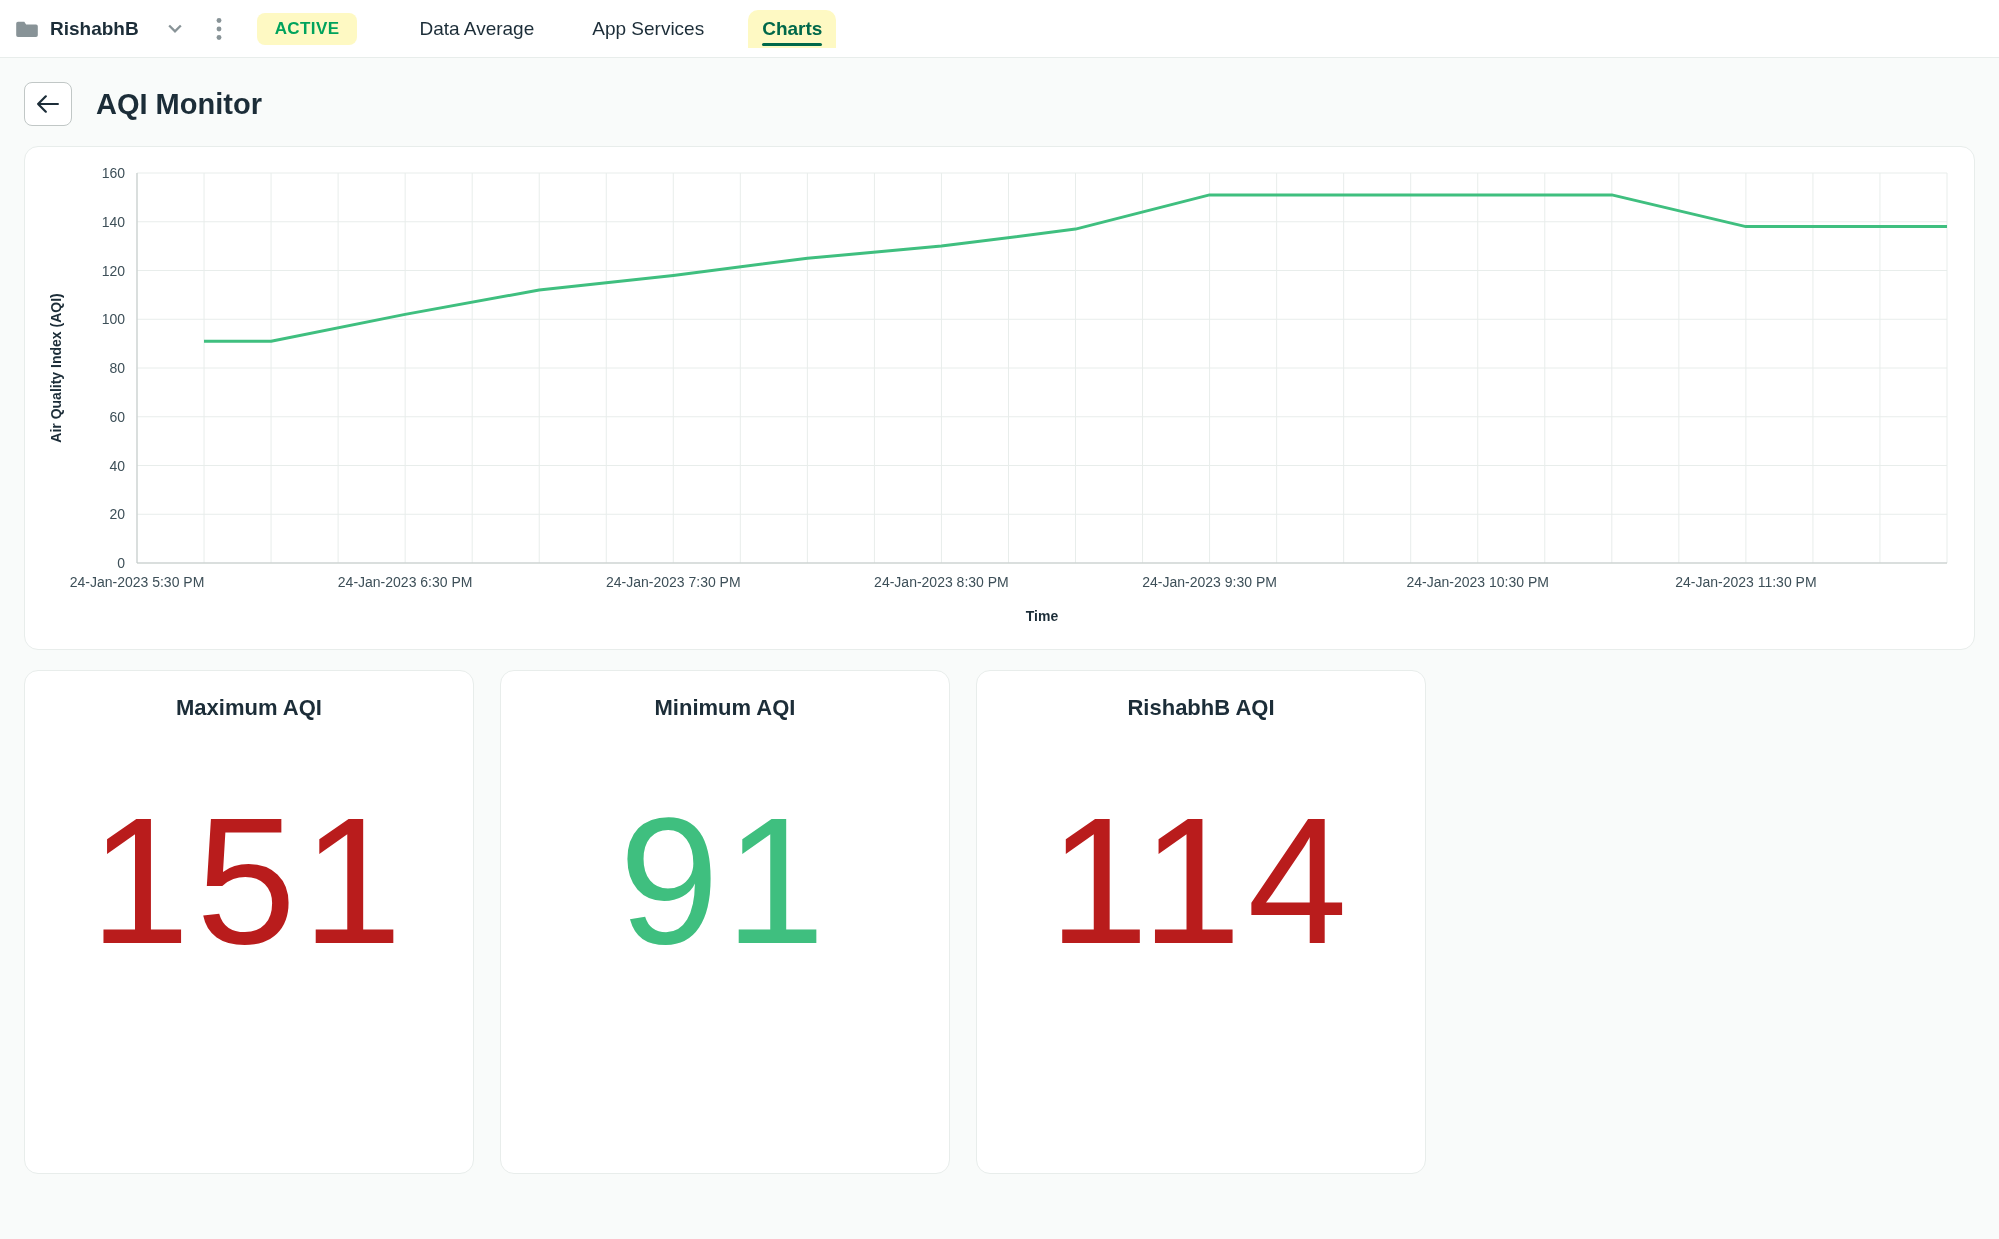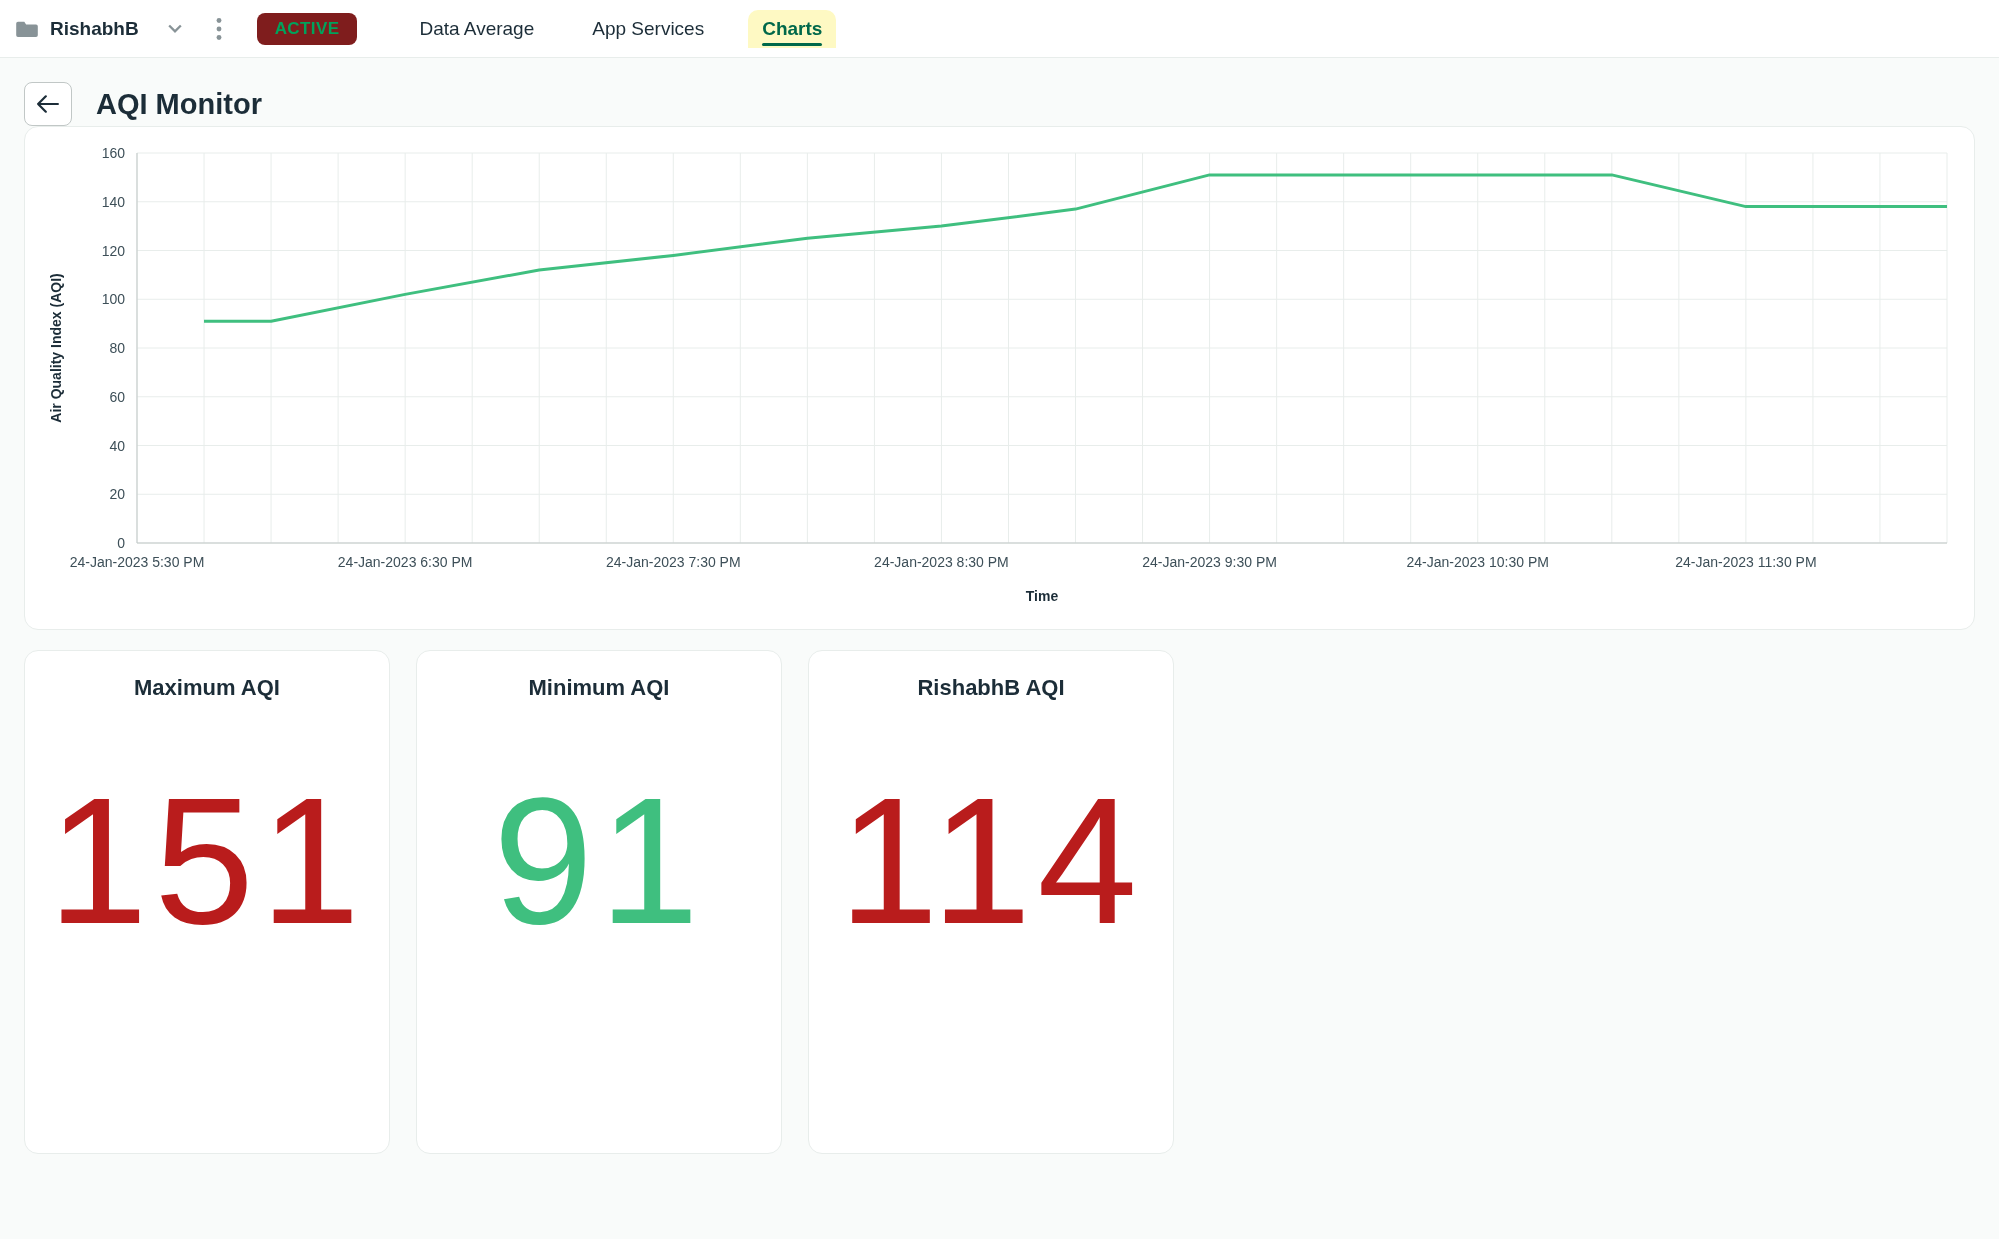--- a/index.html
+++ b/index.html
@@ -40,21 +40,21 @@
     border-radius: 4px;
   }
   .dots-btn {
     width: 28px; height: 28px;
     display: flex; align-items: center; justify-content: center;
     cursor: pointer;
     border-radius: 4px;
     margin-right: 8px;
   }
   .status-pill {
-    background: #7f1d1d;
+    background: #fef9c3;
     color: #00a35c;
     font-weight: 700;
     font-size: 17px;
     letter-spacing: .4px;
     padding: 6px 18px;
     border-radius: 8px;
     margin-right: 32px;
   }
   .nav-tabs {
     display: flex;
@@ -87,20 +87,21 @@
   
   .page-body {
     background: #f9fbfa;
     min-height: 1181px;
     padding: 24px 24px 40px 24px;
   }
   .page-header {
     display: flex;
     align-items: center;
     gap: 24px;
+    margin-bottom: 20px;
   }
   .back-btn {
     width: 48px; height: 44px;
     border: 1px solid #c1c7c6;
     border-radius: 8px;
     background: #fff;
     display: flex; align-items: center; justify-content: center;
     cursor: pointer;
   }
   .page-title {
@@ -120,21 +121,21 @@
   .chart-wrap {
     width: 100%;
   }
 
   
   .stat-row {
     display: flex;
     gap: 26px;
   }
   .stat-card {
-    width: 366px;
+    width: 450px;
     height: 504px;
     background: #fff;
     border: 1px solid #e8edeb;
     border-radius: 14px;
     display: flex;
     flex-direction: column;
     align-items: center;
     padding-top: 24px;
   }
   .stat-title {

